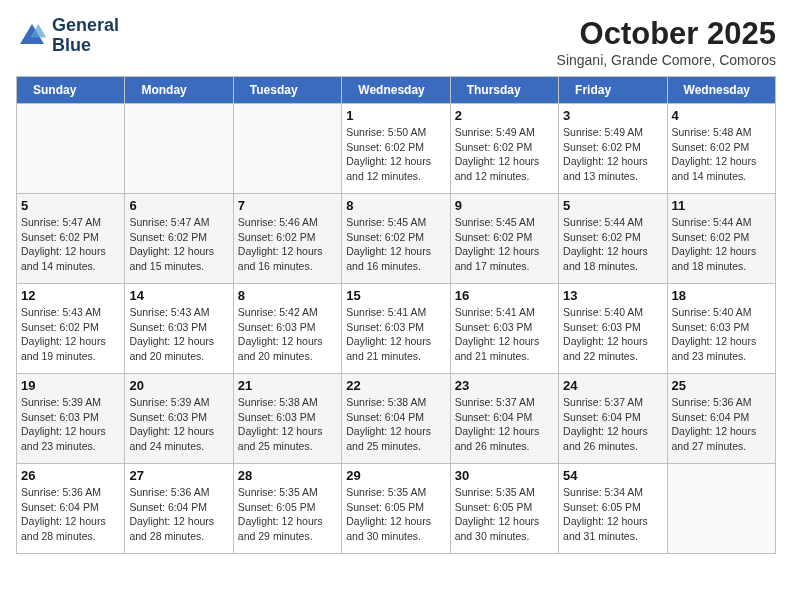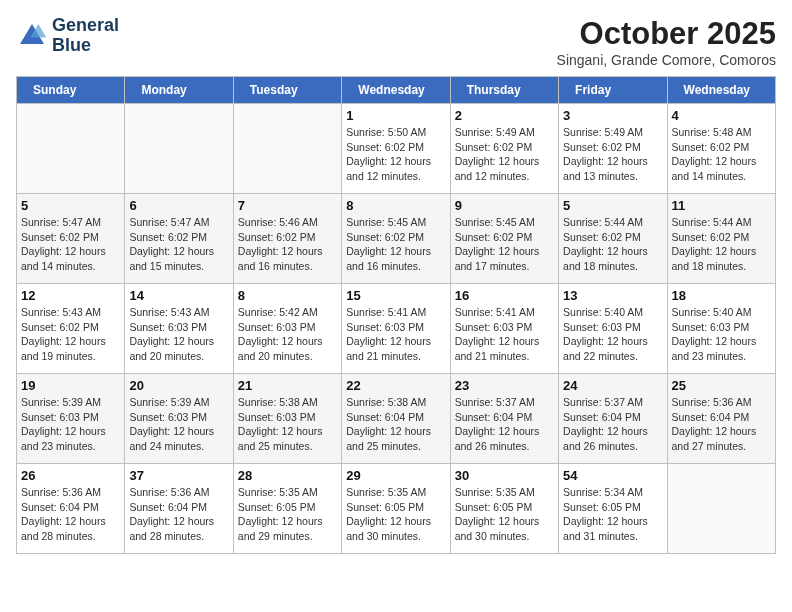--- a/index.html
+++ b/index.html
@@ -226,21 +226,21 @@
           <div class="day-num">25</div>
           <div class="day-info">Sunrise: 5:36 AM<br>Sunset: 6:04 PM<br>Daylight: 12 hours<br>and 27 minutes.</div>
         </td>
       </tr>
       <tr>
         <td>
           <div class="day-num">26</div>
           <div class="day-info">Sunrise: 5:36 AM<br>Sunset: 6:04 PM<br>Daylight: 12 hours<br>and 28 minutes.</div>
         </td>
         <td>
-          <div class="day-num">37</div>
+          <div class="day-num">27</div>
           <div class="day-info">Sunrise: 5:36 AM<br>Sunset: 6:04 PM<br>Daylight: 12 hours<br>and 28 minutes.</div>
         </td>
         <td>
           <div class="day-num">28</div>
           <div class="day-info">Sunrise: 5:35 AM<br>Sunset: 6:05 PM<br>Daylight: 12 hours<br>and 29 minutes.</div>
         </td>
         <td>
           <div class="day-num">29</div>
           <div class="day-info">Sunrise: 5:35 AM<br>Sunset: 6:05 PM<br>Daylight: 12 hours<br>and 30 minutes.</div>
         </td>

